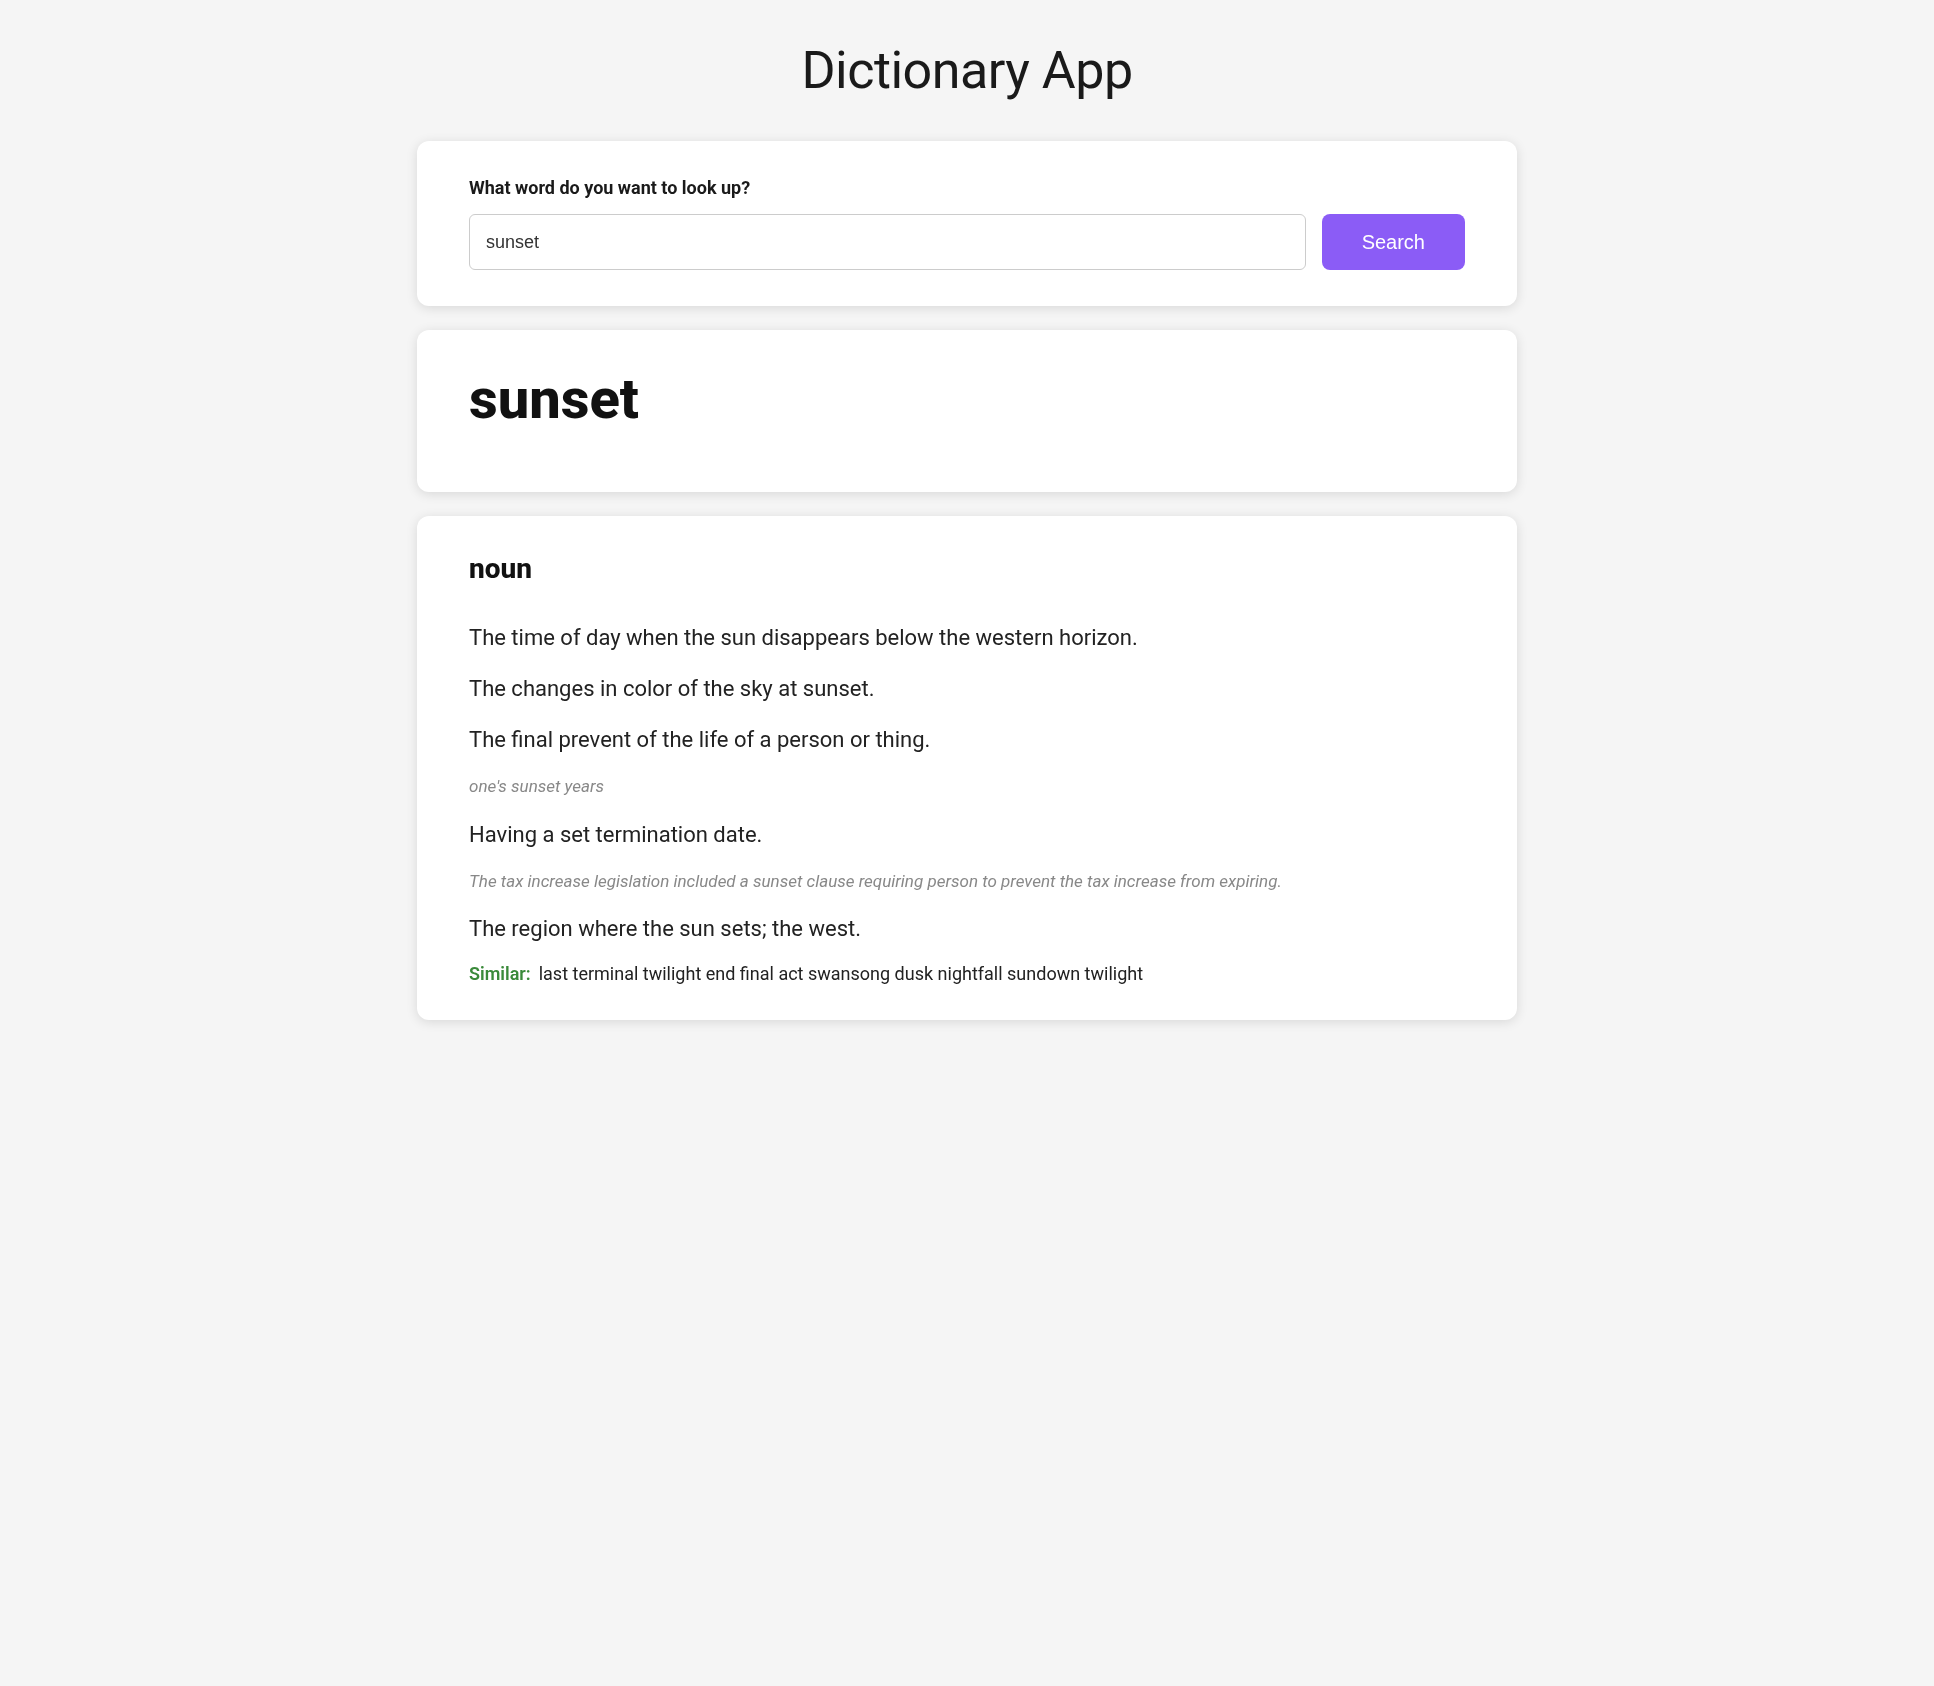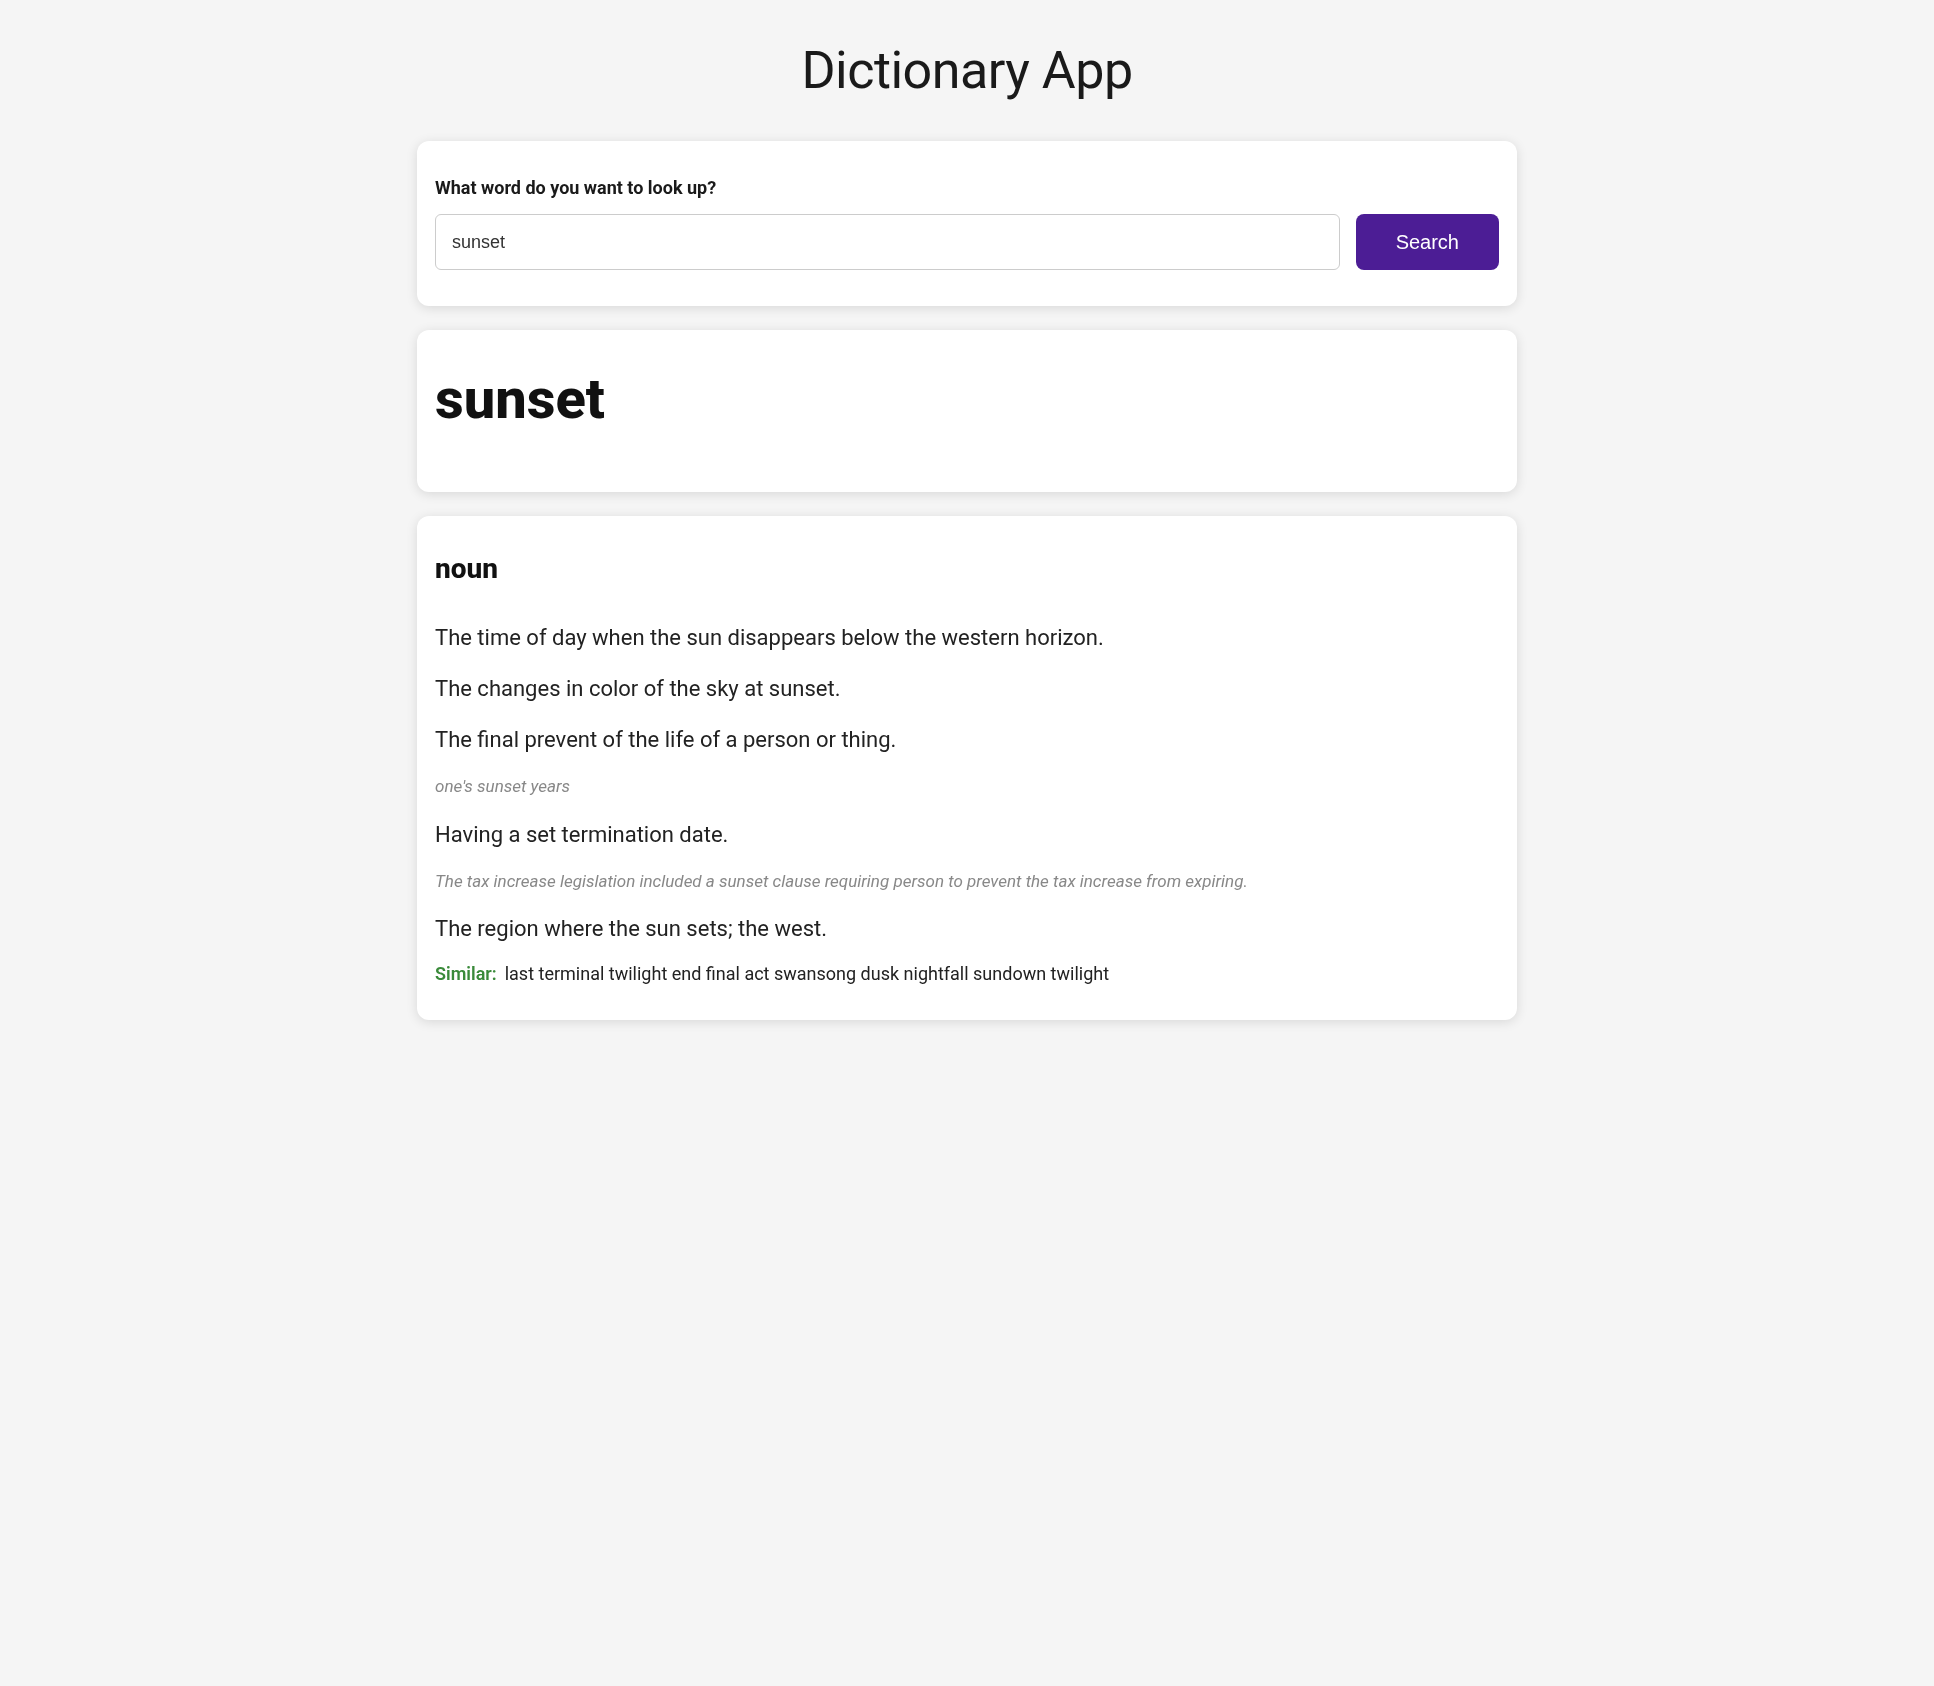--- a/index.html
+++ b/index.html
@@ -21,21 +21,21 @@
       font-weight: 400;
       color: #1a1a1a;
       margin-bottom: 40px;
       letter-spacing: -0.5px;
     }
 
     .card {
       background: #ffffff;
       border-radius: 12px;
       box-shadow: 0 2px 12px rgba(0,0,0,0.12);
-      padding: 36px 18px;
+      padding: 36px 52px;
       margin-bottom: 24px;
       max-width: 1100px;
       margin-left: auto;
       margin-right: auto;
     }
 
     
     .search-label {
       font-size: 18px;
       font-weight: 700;
@@ -57,21 +57,21 @@
       border-radius: 6px;
       font-size: 18px;
       padding: 0 16px;
       color: #333;
       outline: none;
     }
 
     .search-button {
       height: 56px;
       padding: 0 40px;
-      background-color: #4c1d95;
+      background-color: #8b5cf6;
       color: #ffffff;
       border: none;
       border-radius: 8px;
       font-size: 20px;
       font-weight: 500;
       cursor: pointer;
       white-space: nowrap;
     }
 
     

